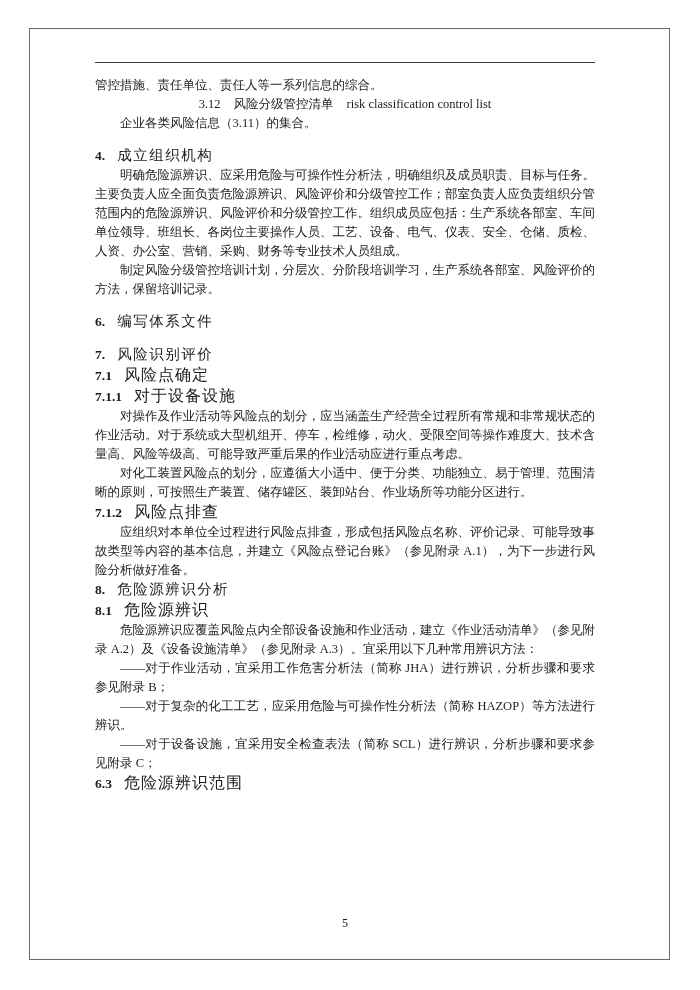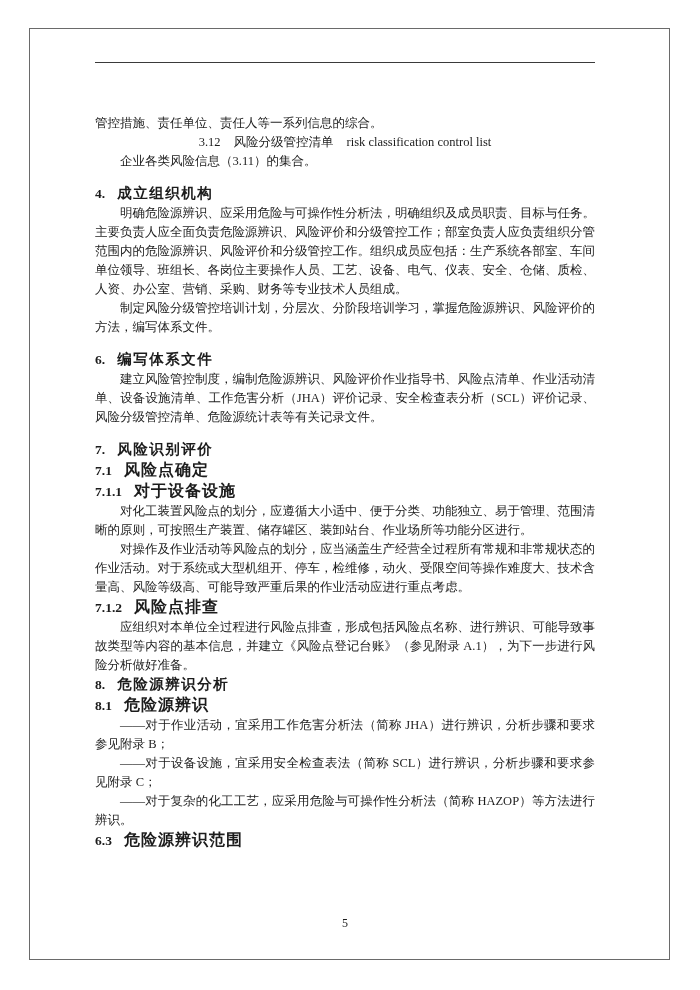--- a/index.html
+++ b/index.html
@@ -36,21 +36,20 @@
   }
   .content {
     position: absolute;
     left: 95px;
     top: 76px;
     width: 500px;
     font-size: 12.5px;
     line-height: 19px;
     text-align: justify;
     overflow-wrap: break-word;
-    margin-top: 38px;
   }
   .para {
     text-indent: 2em;
     margin: 0;
   }
   .para-cont {
     text-indent: 0;
     margin: 0;
   }
   .term-line {
@@ -66,21 +65,21 @@
     font-weight: bold;
   }
   .h .hnum {
     font-family: "Liberation Serif", "DejaVu Serif", serif;
     font-weight: bold;
     font-size: 13.5px;
     margin-right: 12px;
   }
   .h .htitle {
     font-family: "Liberation Sans", "DejaVu Sans", sans-serif;
-    font-weight: bold;
+    font-weight: normal;
     font-size: 14.5px;
     letter-spacing: 1.5px;
   }
   .h2 .htitle, .h3 .htitle { font-size: 16px; letter-spacing: 1px; }
   .gap { margin-top: 13px; }
   .page-number {
     position: absolute;
     left: 95px;
     top: 916px;
     width: 500px;
@@ -104,56 +103,56 @@
       <span class="term-num">3.12</span><span class="term-zh">风险分级管控清单</span><span class="term-en">risk classification control list</span>
     </p>
 
     <p class="para">企业各类风险信息（3.11）的集合。</p>
 
     <p class="h h1 gap">
       <span class="hnum">4.</span><span class="htitle">成立组织机构</span>
     </p>
     <p class="para">明确危险源辨识、应采用危险与可操作性分析法，明确组织及成员职责、目标与任务。主要负责人应全面负责危险源辨识、风险评价和分级管控工作；部室负责人应负责组织分管范围内的危险源辨识、风险评价和分级管控工作。组织成员应包括：生产系统各部室、车间单位领导、班组长、各岗位主要操作人员、工艺、设备、电气、仪表、安全、仓储、质检、人资、办公室、营销、采购、财务等专业技术人员组成。</p>
 
-    <p class="para">制定风险分级管控培训计划，分层次、分阶段培训学习，掌握危险源辨识、风险评价的方法，编写体系文件。</p>
+    <p class="para">制定风险分级管控培训计划，分层次、分阶段培训学习，生产系统各部室、风险评价的方法，保留培训记录。</p>
 
     <p class="h h1 gap">
       <span class="hnum">6.</span><span class="htitle">编写体系文件</span>
     </p>
-    <p class="para">建立风险管控制度，编制危险源辨识、风险评价作业指导书、风险点清单、作业活动清单、设备设施清单、工作危害分析（JHA）评价记录、安全检查表分析（SCL）评价记录、风险分级管控清单、危险源统计表等有关记录文件。</p>
 
     <p class="h h1 gap">
       <span class="hnum">7.</span><span class="htitle">风险识别评价</span>
     </p>
 
     <p class="h h2">
       <span class="hnum">7.1</span><span class="htitle">风险点确定</span>
     </p>
 
     <p class="h h3">
       <span class="hnum">7.1.1</span><span class="htitle">对于设备设施</span>
     </p>
+    <p class="para">对操作及作业活动等风险点的划分，应当涵盖生产经营全过程所有常规和非常规状态的作业活动。对于系统或大型机组开、停车，检维修，动火、受限空间等操作难度大、技术含量高、风险等级高、可能导致严重后果的作业活动应进行重点考虑。</p>
     <p class="para">对化工装置风险点的划分，应遵循大小适中、便于分类、功能独立、易于管理、范围清晰的原则，可按照生产装置、储存罐区、装卸站台、作业场所等功能分区进行。</p>
-    <p class="para">对操作及作业活动等风险点的划分，应当涵盖生产经营全过程所有常规和非常规状态的作业活动。对于系统或大型机组开、停车，检维修，动火、受限空间等操作难度大、技术含量高、风险等级高、可能导致严重后果的作业活动应进行重点考虑。</p>
 
     <p class="h h3">
       <span class="hnum">7.1.2</span><span class="htitle">风险点排查</span>
     </p>
-    <p class="para">应组织对本单位全过程进行风险点排查，形成包括风险点名称、进行辨识、可能导致事故类型等内容的基本信息，并建立《风险点登记台账》（参见附录 A.1），为下一步进行风险分析做好准备。</p>
+    <p class="para">应组织对本单位全过程进行风险点排查，形成包括风险点名称、评价记录、可能导致事故类型等内容的基本信息，并建立《风险点登记台账》（参见附录 A.1），为下一步进行风险分析做好准备。</p>
 
     <p class="h h1">
       <span class="hnum">8.</span><span class="htitle">危险源辨识分析</span>
     </p>
 
     <p class="h h2">
       <span class="hnum">8.1</span><span class="htitle">危险源辨识</span>
     </p>
+    <p class="para">危险源辨识应覆盖风险点内全部设备设施和作业活动，建立《作业活动清单》（参见附录 A.2）及《设备设施清单》（参见附录 A.3）。宜采用以下几种常用辨识方法：</p>
     <p class="para">——对于作业活动，宜采用工作危害分析法（简称 JHA）进行辨识，分析步骤和要求参见附录 B；</p>
+    <p class="para">——对于复杂的化工工艺，应采用危险与可操作性分析法（简称 HAZOP）等方法进行辨识。</p>
     <p class="para">——对于设备设施，宜采用安全检查表法（简称 SCL）进行辨识，分析步骤和要求参见附录 C；</p>
-    <p class="para">——对于复杂的化工工艺，应采用危险与可操作性分析法（简称 HAZOP）等方法进行辨识。</p>
 
     <p class="h h2">
       <span class="hnum">6.3</span><span class="htitle">危险源辨识范围</span>
     </p>
 
   </div>
 
   <div class="page-number">5</div>
 </div>
 

